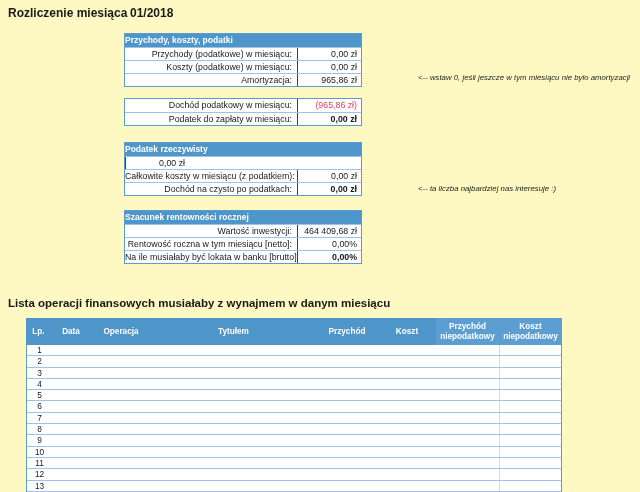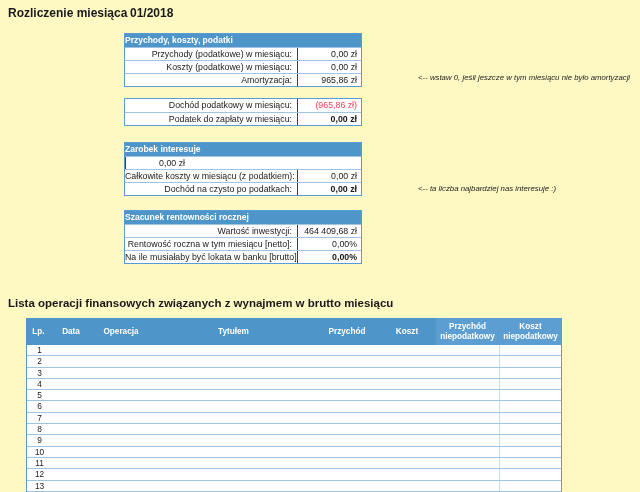--- a/index.html
+++ b/index.html
@@ -68,21 +68,21 @@
       <div class="slabel">Dochód podatkowy w miesiącu:</div>
       <div class="sval neg">(965,86 zł)</div>
     </div>
     <div class="srow">
       <div class="slabel">Podatek do zapłaty w miesiącu:</div>
       <div class="sval bold">0,00 zł</div>
     </div>
   </div>
 
   <div class="sbox box-c">
-    <div class="bhead">Zarobek interesuje</div>
+    <div class="bhead">Podatek rzeczywisty</div>
     <div class="srow">
       <div class="sval">0,00 zł</div>
     </div>
     <div class="srow">
       <div class="slabel">Całkowite koszty w miesiącu (z podatkiem):</div>
       <div class="sval">0,00 zł</div>
     </div>
     <div class="srow">
       <div class="slabel">Dochód na czysto po podatkach:</div>
       <div class="sval bold">0,00 zł</div>
@@ -100,21 +100,21 @@
     <div class="srow">
       <div class="slabel">Rentowość roczna w tym miesiącu [netto]:</div>
       <div class="sval">0,00%</div>
     </div>
     <div class="srow">
       <div class="slabel">Na ile musiałaby być lokata w banku [brutto]:</div>
       <div class="sval bold">0,00%</div>
     </div>
   </div>
 
-  <div class="list-title">Lista operacji finansowych związanych z wynajmem w brutto miesiącu</div>
+  <div class="list-title">Lista operacji finansowych musiałaby z wynajmem w danym miesiącu</div>
 
   <div class="ops">
     <div class="ops-head">
       <div class="oh c-lp">Lp.</div>
       <div class="oh c-data">Data</div>
       <div class="oh c-oper">Operacja</div>
       <div class="oh c-tyt">Tytułem</div>
       <div class="oh c-przy">Przychód</div>
       <div class="oh c-koszt">Koszt</div>
       <div class="oh c-przyn">Przychód niepodatkowy</div>

